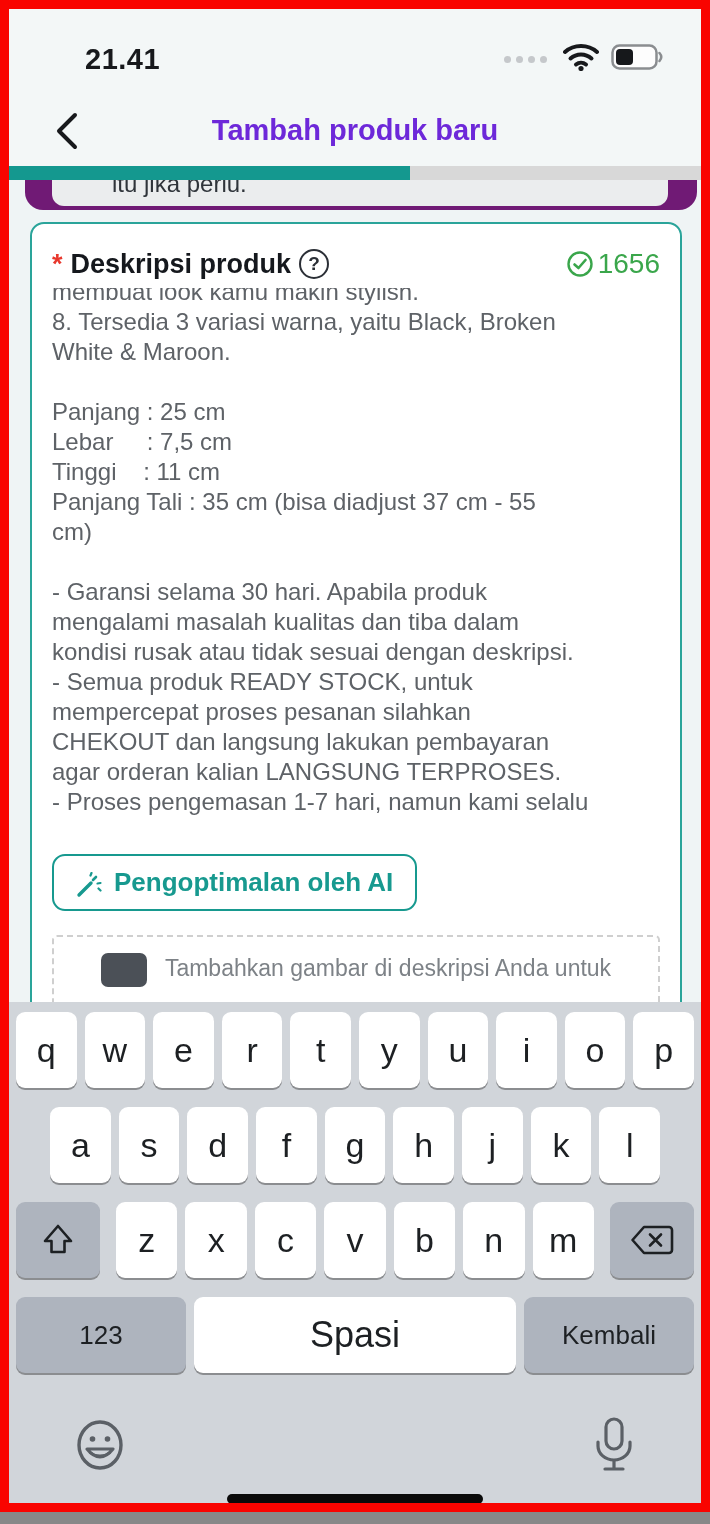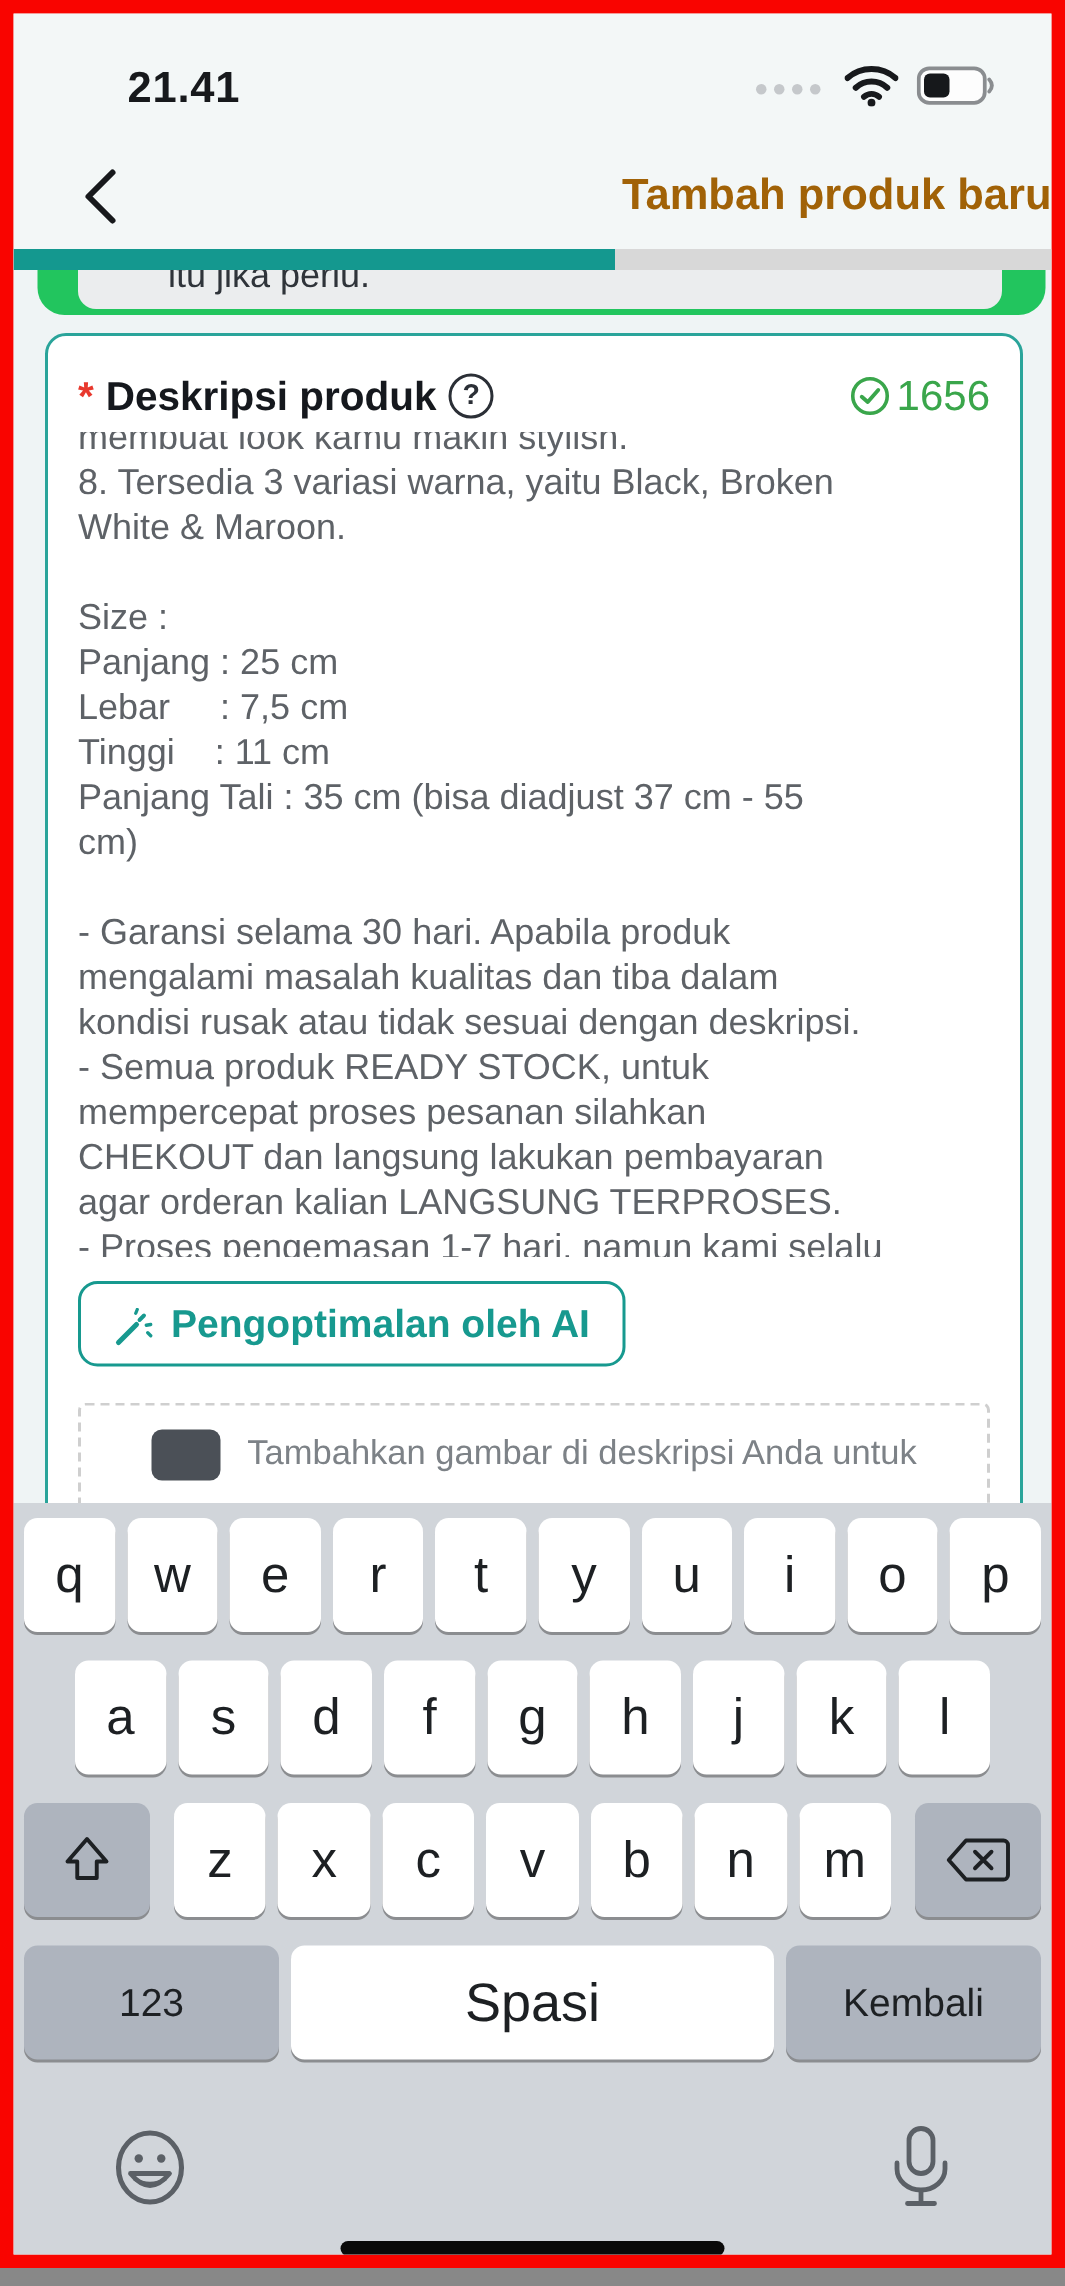--- a/index.html
+++ b/index.html
@@ -13,27 +13,27 @@
 
   
   .topbar{position:relative;z-index:5;background:#f3f7f7;}
   .statusbar{height:86px;display:flex;align-items:center;padding:14px 38px 0 76px;}
   .time{font-size:29px;font-weight:700;color:#17191c;letter-spacing:.5px;}
   .status-right{margin-left:auto;display:flex;align-items:center;gap:12px;}
   .sig-dots{display:flex;gap:5px;align-items:center;margin-right:4px;}
   .sig-dots i{width:7px;height:7px;border-radius:50%;background:#c5c8cb;display:block;}
   .navbar{height:71px;display:flex;align-items:center;position:relative;}
   .back{position:absolute;left:38px;top:14px;width:40px;height:44px;display:flex;align-items:center;justify-content:center;cursor:pointer;}
-  .nav-title{width:100%;text-align:right;font-size:29px;font-weight:700;color:#a16207;}
+  .nav-title{width:100%;text-align:center;font-size:29px;font-weight:700;color:#6d28d9;}
   .progress{height:14px;background:#d8d8d8;width:100%;}
   .progress-fill{height:100%;background:#14988f;}
 
   
   .content{position:relative;z-index:1;height:822px;overflow:hidden;background:#eff4f5;}
-  .prev-card{margin:0 4px 0 16px;height:44px;background:#22c55e;border-radius:0 0 18px 18px;}
+  .prev-card{margin:0 4px 0 16px;height:44px;background:#701a75;border-radius:0 0 18px 18px;}
   .prev-hint-box{margin:-14px 29px 0 27px;height:40px;background:#ebedee;border-radius:12px;overflow:hidden;}
   .prev-hint{padding-left:60px;font-size:24px;line-height:36px;color:#2f343a;}
 
   .desc-card{
     margin:12px 19px 0 21px;background:#ffffff;border:2px solid #2aa49a;border-radius:14px;
     padding:24px 20px 30px 20px;height:880px;
   }
   .desc-head{display:flex;align-items:center;}
   .req{color:#e8382d;font-size:27px;font-weight:700;margin-right:8px;}
   .desc-label{font-size:27px;font-weight:700;color:#15181d;}
@@ -143,21 +143,20 @@
             </svg>
             <span>1656</span>
           </span>
         </div>
 
         <div class="ta-wrap">
             <div class="ta-line">membuat look kamu makin stylish.</div>
             <div class="ta-line">8. Tersedia 3 variasi warna, yaitu Black, Broken</div>
             <div class="ta-line">White &amp; Maroon.</div>
             <div class="ta-line"></div>
-            <div class="ta-line">Size :</div>
             <div class="ta-line">Panjang : 25 cm</div>
             <div class="ta-line">Lebar     : 7,5 cm</div>
             <div class="ta-line">Tinggi    : 11 cm</div>
             <div class="ta-line">Panjang Tali : 35 cm (bisa diadjust 37 cm - 55</div>
             <div class="ta-line">cm)</div>
             <div class="ta-line"></div>
             <div class="ta-line">- Garansi selama 30 hari. Apabila produk</div>
             <div class="ta-line">mengalami masalah kualitas dan tiba dalam</div>
             <div class="ta-line">kondisi rusak atau tidak sesuai dengan deskripsi.</div>
             <div class="ta-line">- Semua produk READY STOCK, untuk</div>

